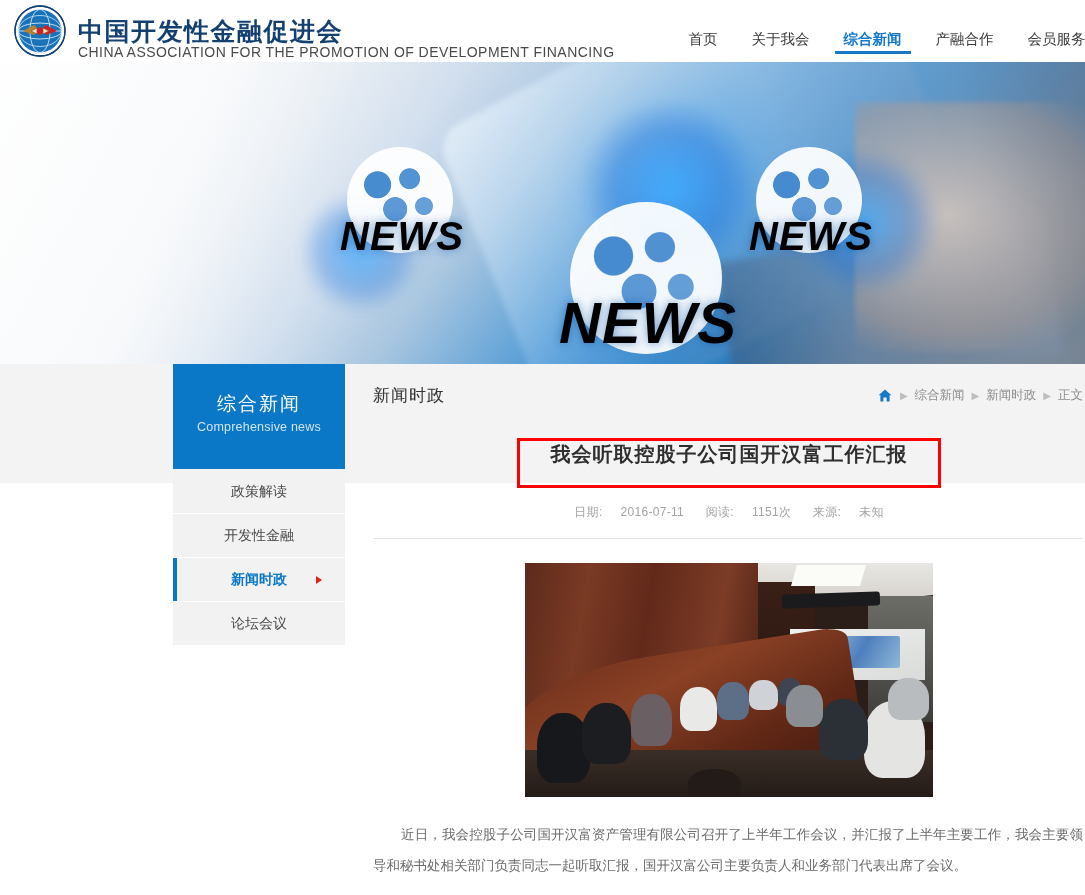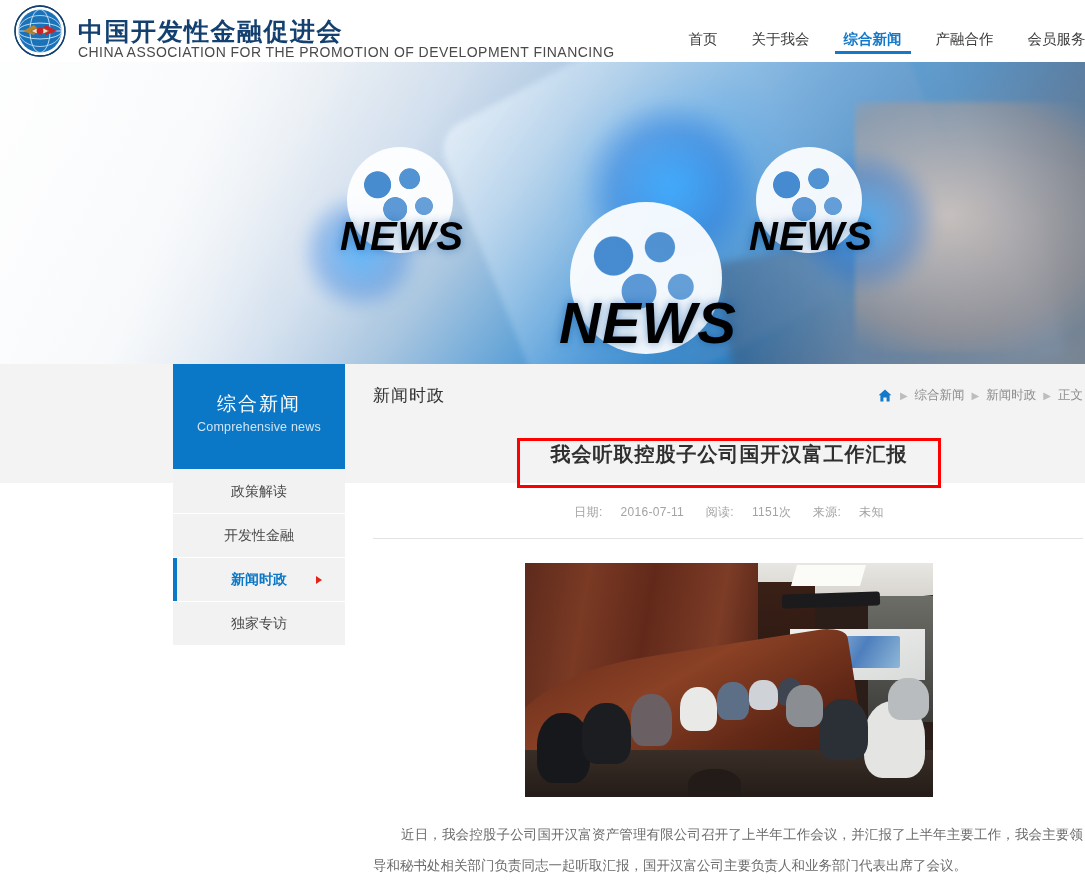--- a/index.html
+++ b/index.html
@@ -478,21 +478,21 @@
         <span>政策解读</span>
       </div>
       <div class="side-item">
         <span>开发性金融</span>
       </div>
       <div class="side-item active">
         <span>新闻时政</span>
         <span class="side-arrow"></span>
       </div>
       <div class="side-item">
-        <span>独家专访</span>
+        <span>论坛会议</span>
       </div>
     </div>
 
     <div class="article">
 
       <div class="crumb-row">
         <div class="section-title">新闻时政</div>
 
         <div class="crumb">
           <span class="home-ico">

